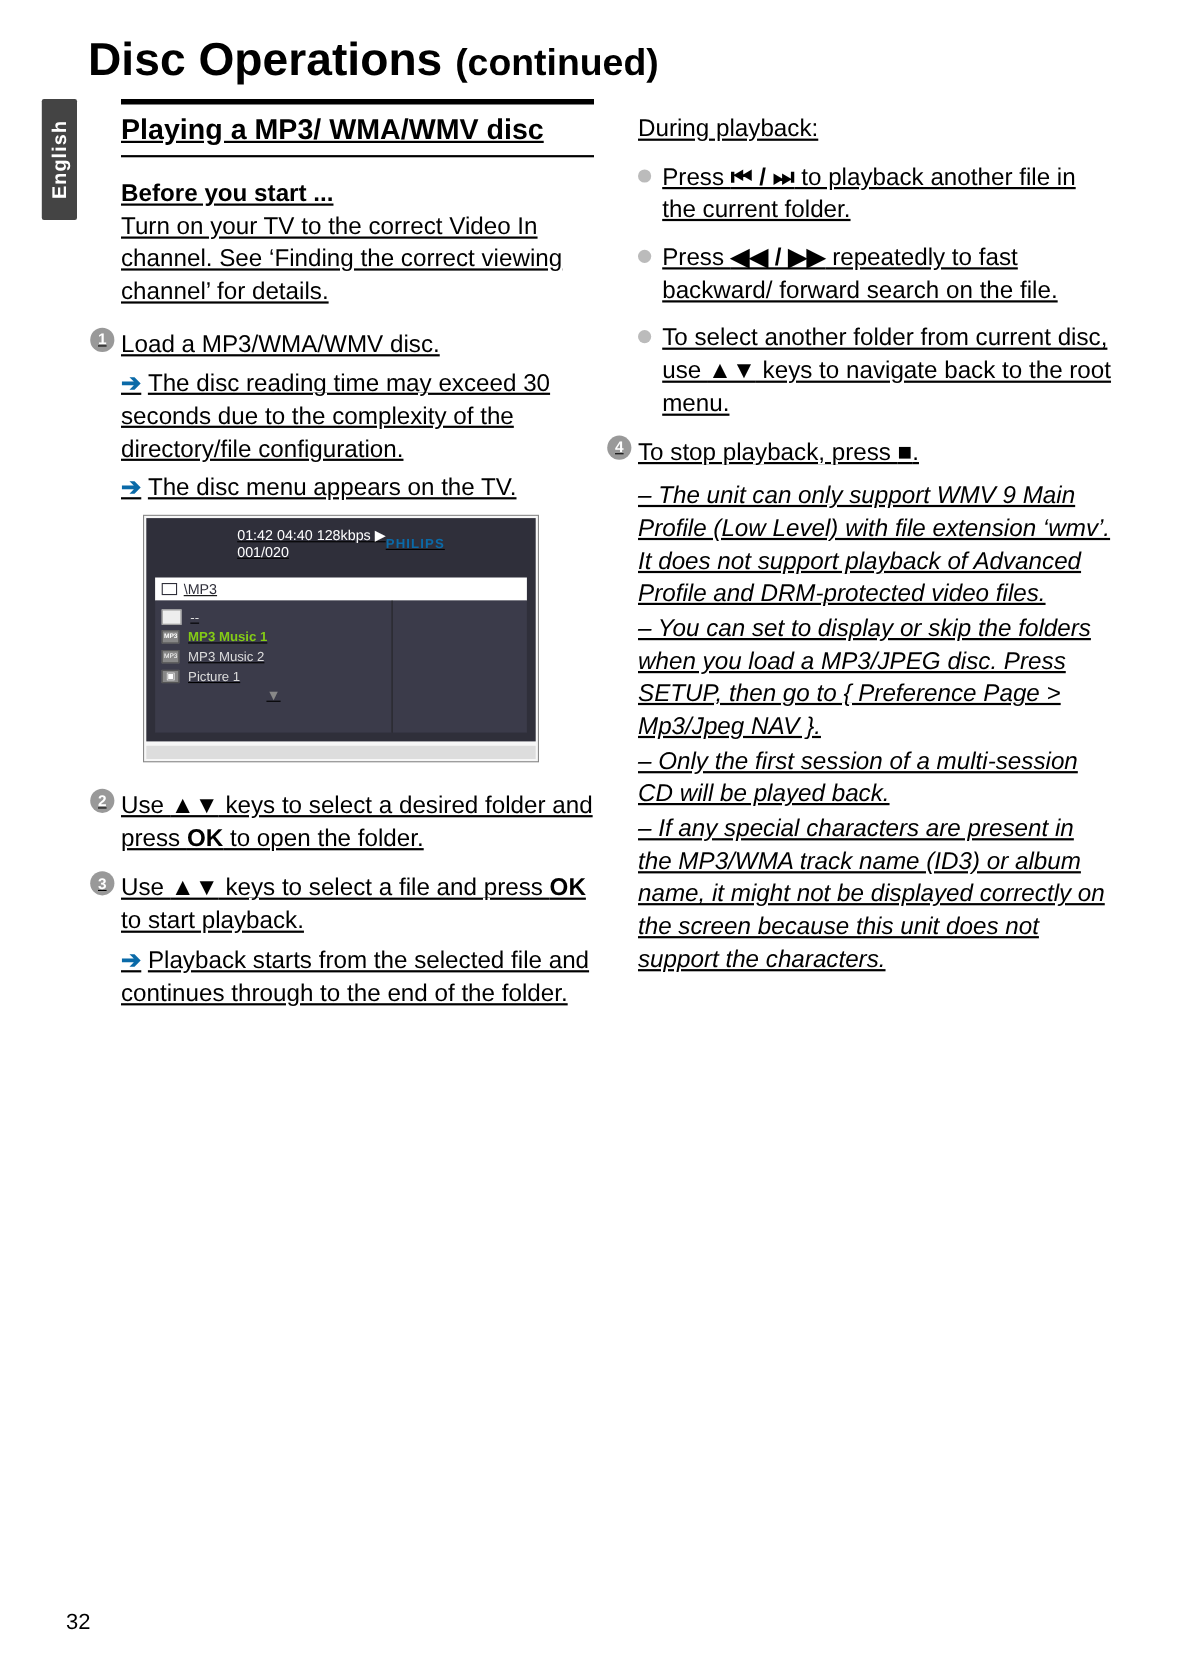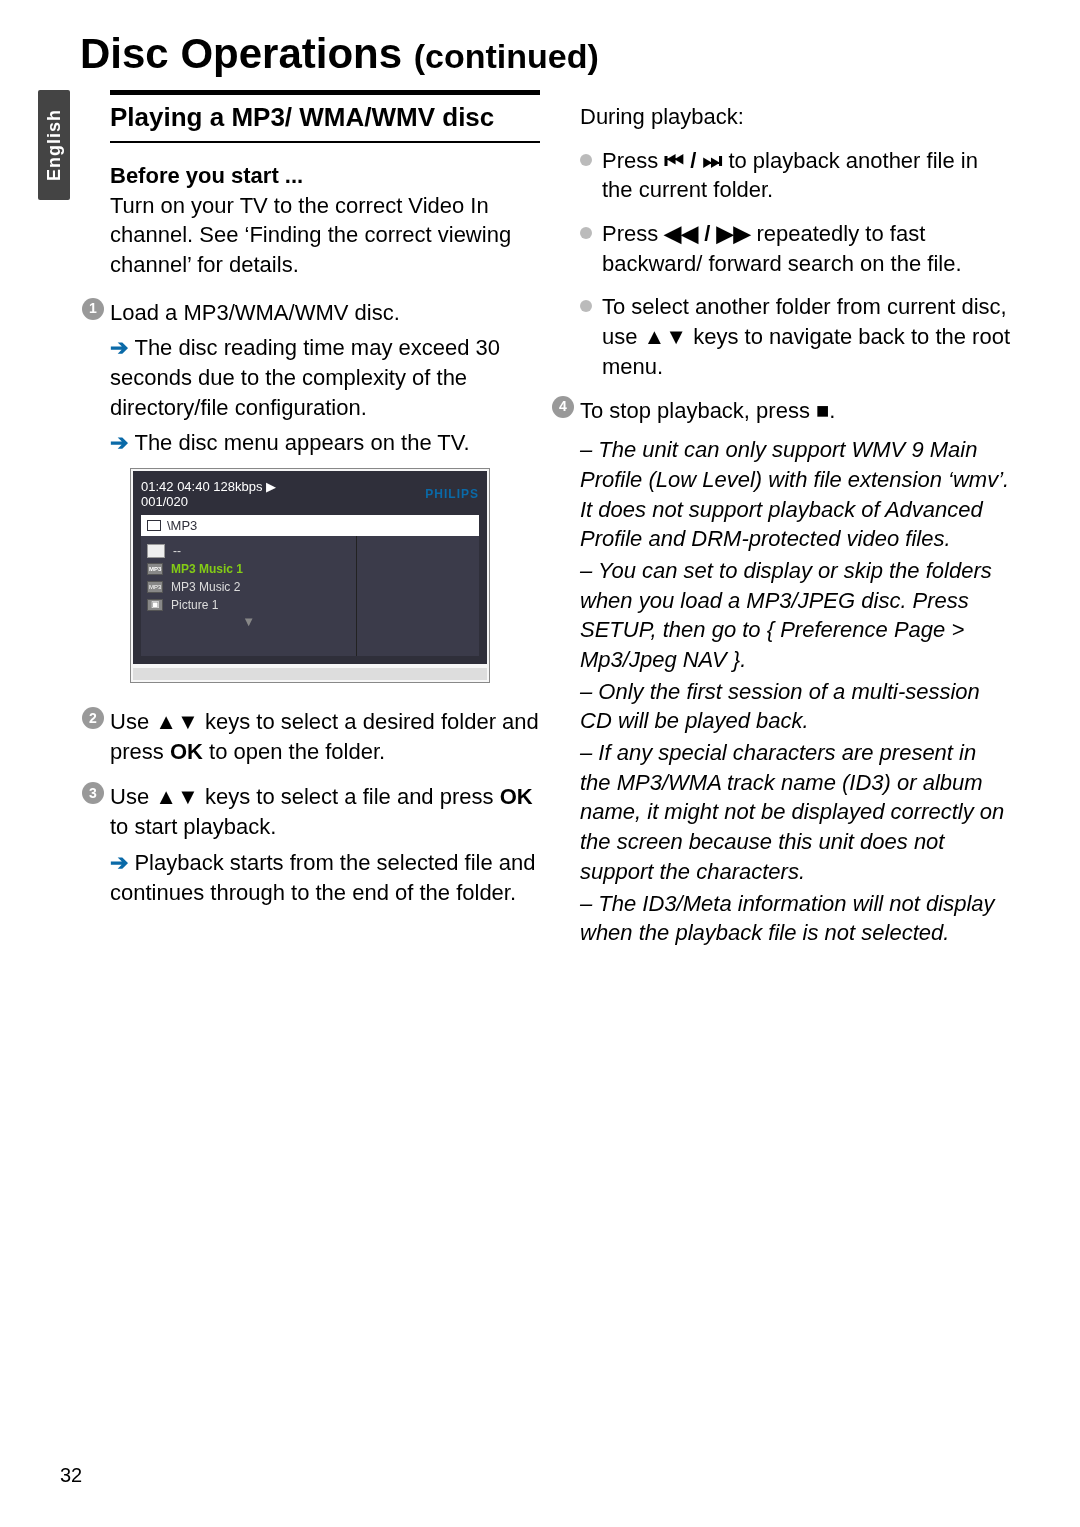--- a/index.html
+++ b/index.html
@@ -8,21 +8,21 @@
   .lang-tab {
     position: absolute; left: 38px; top: 90px; width: 32px; height: 110px;
     background: #444; color: #fff; font-weight: bold; font-size: 18px;
     display: flex; align-items: center; justify-content: center;
     border-radius: 2px;
   }
   .lang-tab span { writing-mode: vertical-rl; transform: rotate(180deg); letter-spacing: 1px; }
   .heading { position: absolute; left: 80px; top: 30px; font-size: 42px; font-weight: bold; }
   .heading .cont { font-size: 34px; font-weight: bold; }
   .columns { position: absolute; left: 110px; top: 90px; width: 900px; display: flex; gap: 40px; }
-  .col { width: 430px; display: flex; flex-direction: column; }
+  .col { width: 430px; display: flex; flex-direction: column; text-decoration: underline; }
   .hr-thick { height: 5px; background: #000; margin-bottom: 8px; }
   .hr-thin { height: 2px; background: #000; margin-top: 8px; margin-bottom: 18px; }
   .section-title { font-size: 26px; font-weight: bold; line-height: 1.15; }
   .body-text { font-size: 22px; line-height: 1.35; margin-bottom: 18px; }
   .bold { font-weight: bold; }
   .num-bullet {
     display: inline-flex; align-items: center; justify-content: center;
     width: 22px; height: 22px; border-radius: 50%; background: #999; color: #fff;
     font-size: 14px; font-weight: bold; margin-right: 6px; vertical-align: middle;
     flex-shrink: 0;
@@ -37,23 +37,23 @@
   }
   .bullet-row { display: flex; font-size: 22px; line-height: 1.35; margin-bottom: 14px; }
   .bullet-row .bt { flex: 1; }
   .hints-title { font-style: italic; font-size: 22px; margin-bottom: 4px; margin-top: 10px;}
   .hint { font-style: italic; font-size: 22px; line-height: 1.35; margin-bottom: 2px; }
   .tv-screen {
     margin: 10px 0 24px 20px; width: 360px; border: 1px solid #888;
     background: #f7f7f7; padding: 2px;
   }
   .tv-inner { background: #2f2f3a; color: #fff; padding: 8px; font-size: 13px; }
-  .tv-header { display: flex; justify-content: space-between; align-items: center; }
+  .tv-header { display: flex; justify-content: center; align-items: center; }
   .tv-brand { color: #0a6aa8; font-weight: bold; letter-spacing: 1px; font-size: 12px;}
-  .tv-path { background: #fff; color: #2f2f3a; padding: 3px 6px; margin-top: 6px; display: flex; align-items: center; gap: 6px; }
+  .tv-path { background: #fff; color: #2f2f3a; padding: 3px 6px; margin-top: 16px; display: flex; align-items: center; gap: 6px; }
   .tv-folder-ico { width: 14px; height: 11px; background: #fff; border: 1px solid #2f2f3a; display:inline-block;}
   .tv-main { display: flex; margin-top: 0; height: 120px; }
   .tv-left { width: 64%; background: #3b3b4a; padding: 6px; border-right: 1px solid #222; }
   .tv-right { width: 36%; background: #3b3b4a; }
   .tv-row { display: flex; align-items: center; gap: 8px; font-size: 12px; padding: 2px 0; color:#ddd;}
   .tv-row.sel { color: #84cc16; font-weight: bold; }
   .ico-mp3 { width: 16px; height: 12px; background: #888; border:1px solid #555; display:inline-block; position:relative;}
   .ico-mp3::after{content:"MP3"; position:absolute; font-size:6px; color:#fff; left:1px; top:2px;}
   .ico-pic { width: 16px; height: 12px; background: #888; border:1px solid #555; display:inline-block; position:relative;}
   .ico-pic::after{content:"▣"; position:absolute; font-size:9px; color:#fff; left:3px; top:-1px;}
@@ -184,18 +184,17 @@
         <span class="num-bullet">4</span>
         <span class="step-text">
           <span>To stop playback, press </span><span class="sym">■</span><span>.</span>
         </span>
       </div>
 
       <div class="hint">–   The unit can only support WMV 9 Main Profile (Low Level) with file extension ‘wmv’. It does not support playback of Advanced Profile and DRM-protected video files.</div>
       <div class="hint">–   You can set to display or skip the folders when you load a MP3/JPEG disc. Press SETUP, then go to { Preference Page &gt; Mp3/Jpeg NAV }.</div>
       <div class="hint">–   Only the first session of a multi-session CD will be played back.</div>
       <div class="hint">–   If any special characters are present in the MP3/WMA track name (ID3) or album name, it might not be displayed correctly on the screen because this unit does not support the characters.</div>
-      <div class="hint">–   The ID3/Meta information will not display when the playback file is not selected.</div>
     </div>
   </div>
 
   <div class="page-num">32</div>
 </div>
 
 </body></html>

